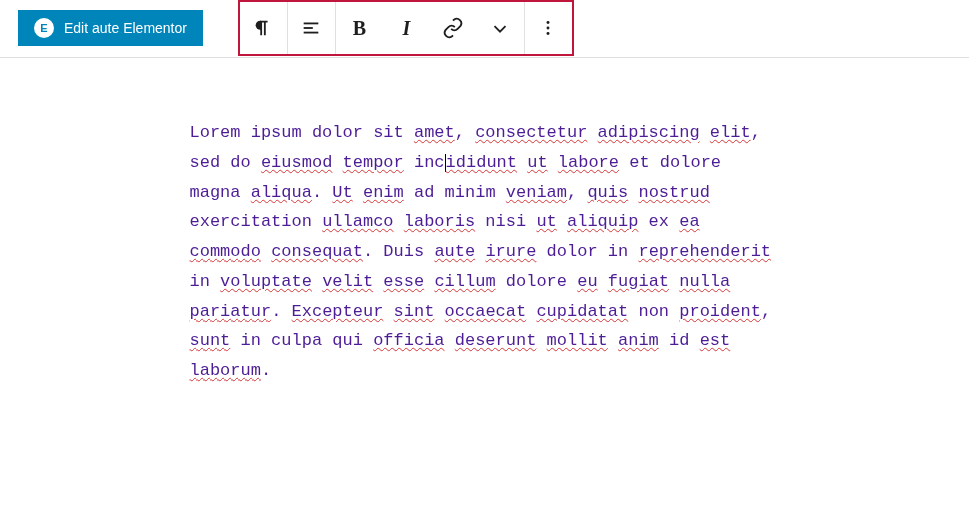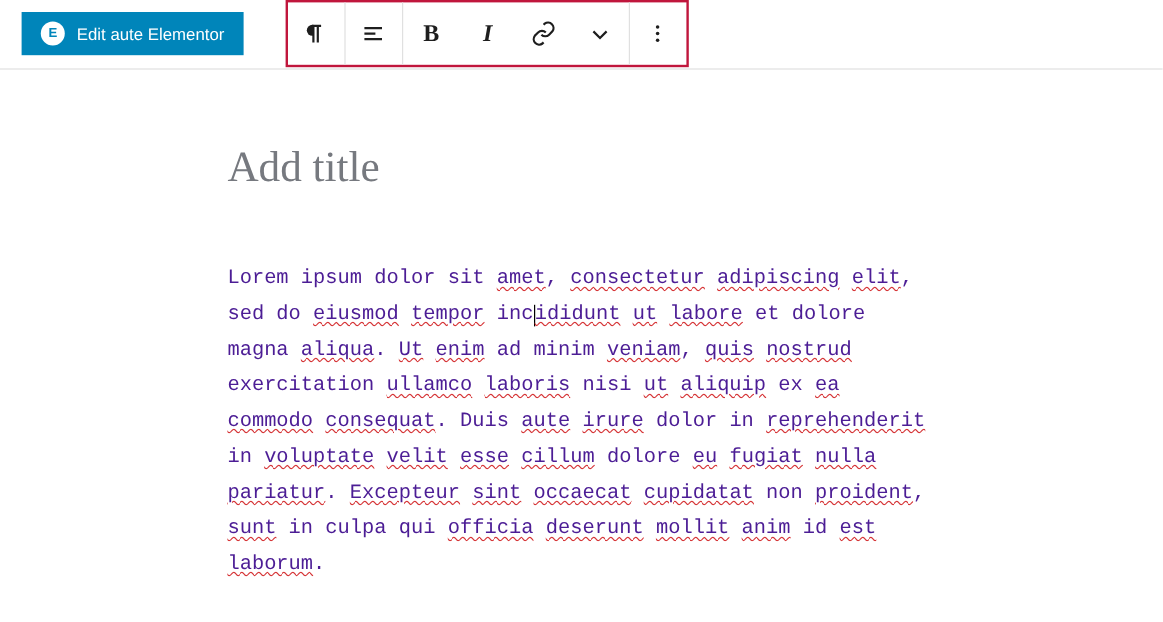--- a/index.html
+++ b/index.html
@@ -152,15 +152,14 @@
             <circle cx="12" cy="6" r="1.6"></circle>
             <circle cx="12" cy="12" r="1.6"></circle>
             <circle cx="12" cy="18" r="1.6"></circle>
           </svg>
       </button>
     </div>
   </div>
 </div>
 
 <div class="content-area">
-  <div class="title-field">Add title</div>
   <p class="paragraph-text" id="para"><span>Lorem ipsum dolor sit </span><span class="sp">amet</span><span>, </span><span class="sp">consectetur</span><span> </span><span class="sp">adipiscing</span><span> </span><span class="sp">elit</span><span>, sed do </span><span class="sp">eiusmod</span><span> </span><span class="sp">tempor</span><span> inc</span><span class="caret"></span><span class="sp">ididunt</span><span> </span><span class="sp">ut</span><span> </span><span class="sp">labore</span><span> et dolore magna </span><span class="sp">aliqua</span><span>. </span><span class="sp">Ut</span><span> </span><span class="sp">enim</span><span> ad minim </span><span class="sp">veniam</span><span>, </span><span class="sp">quis</span><span> </span><span class="sp">nostrud</span><span> exercitation </span><span class="sp">ullamco</span><span> </span><span class="sp">laboris</span><span> nisi </span><span class="sp">ut</span><span> </span><span class="sp">aliquip</span><span> ex </span><span class="sp">ea</span><span> </span><span class="sp">commodo</span><span> </span><span class="sp">consequat</span><span>. Duis </span><span class="sp">aute</span><span> </span><span class="sp">irure</span><span> dolor in </span><span class="sp">reprehenderit</span><span> in </span><span class="sp">voluptate</span><span> </span><span class="sp">velit</span><span> </span><span class="sp">esse</span><span> </span><span class="sp">cillum</span><span> dolore </span><span class="sp">eu</span><span> </span><span class="sp">fugiat</span><span> </span><span class="sp">nulla</span><span> </span><span class="sp">pariatur</span><span>. </span><span class="sp">Excepteur</span><span> </span><span class="sp">sint</span><span> </span><span class="sp">occaecat</span><span> </span><span class="sp">cupidatat</span><span> non </span><span class="sp">proident</span><span>, </span><span class="sp">sunt</span><span> in culpa qui </span><span class="sp">officia</span><span> </span><span class="sp">deserunt</span><span> </span><span class="sp">mollit</span><span> </span><span class="sp">anim</span><span> id </span><span class="sp">est</span><span> </span><span class="sp">laborum</span><span>.</span></p>
 </div>
 
 </body></html>

